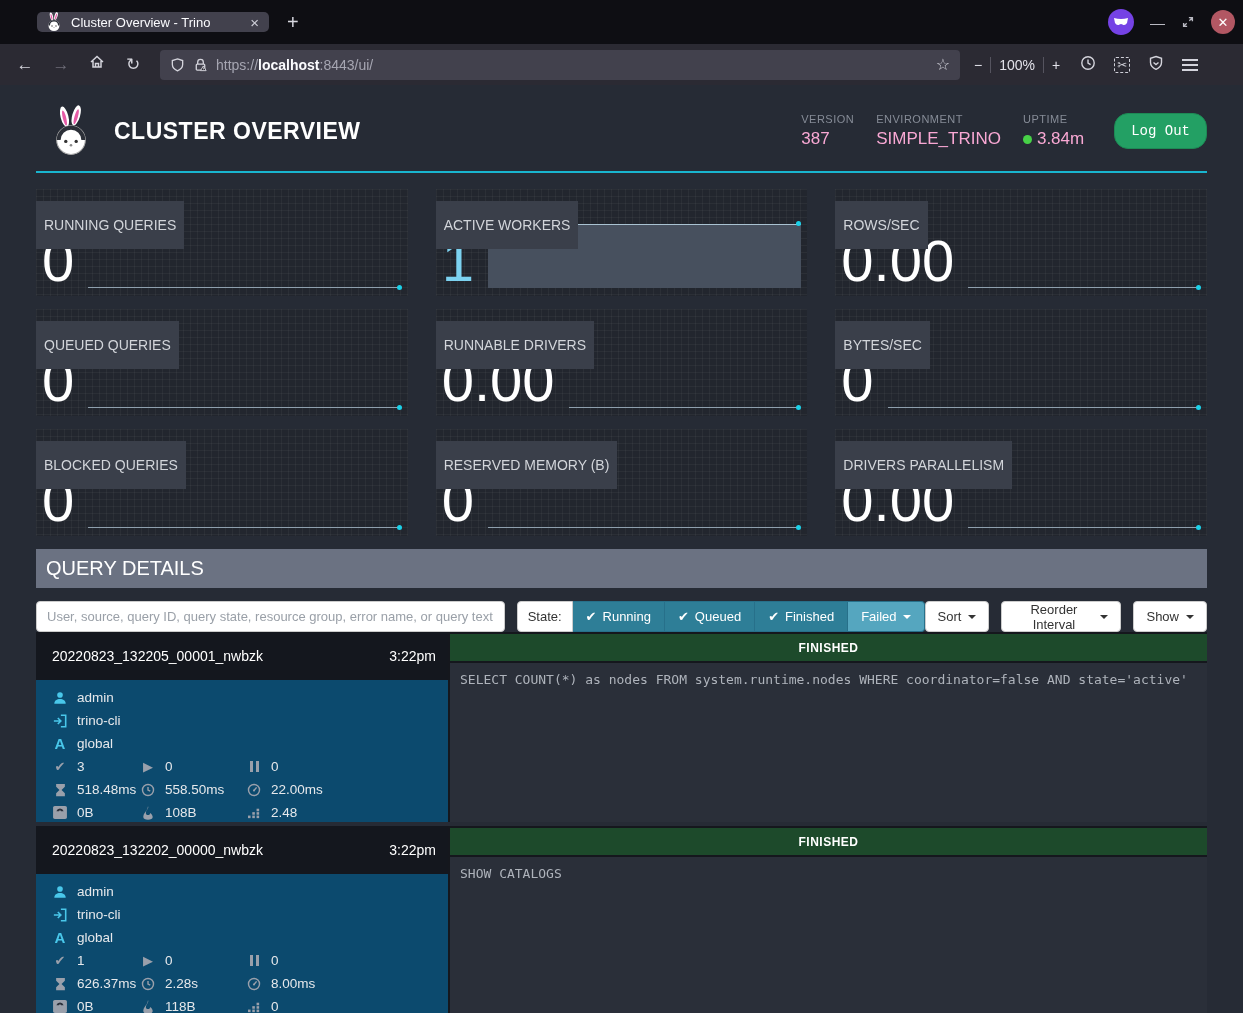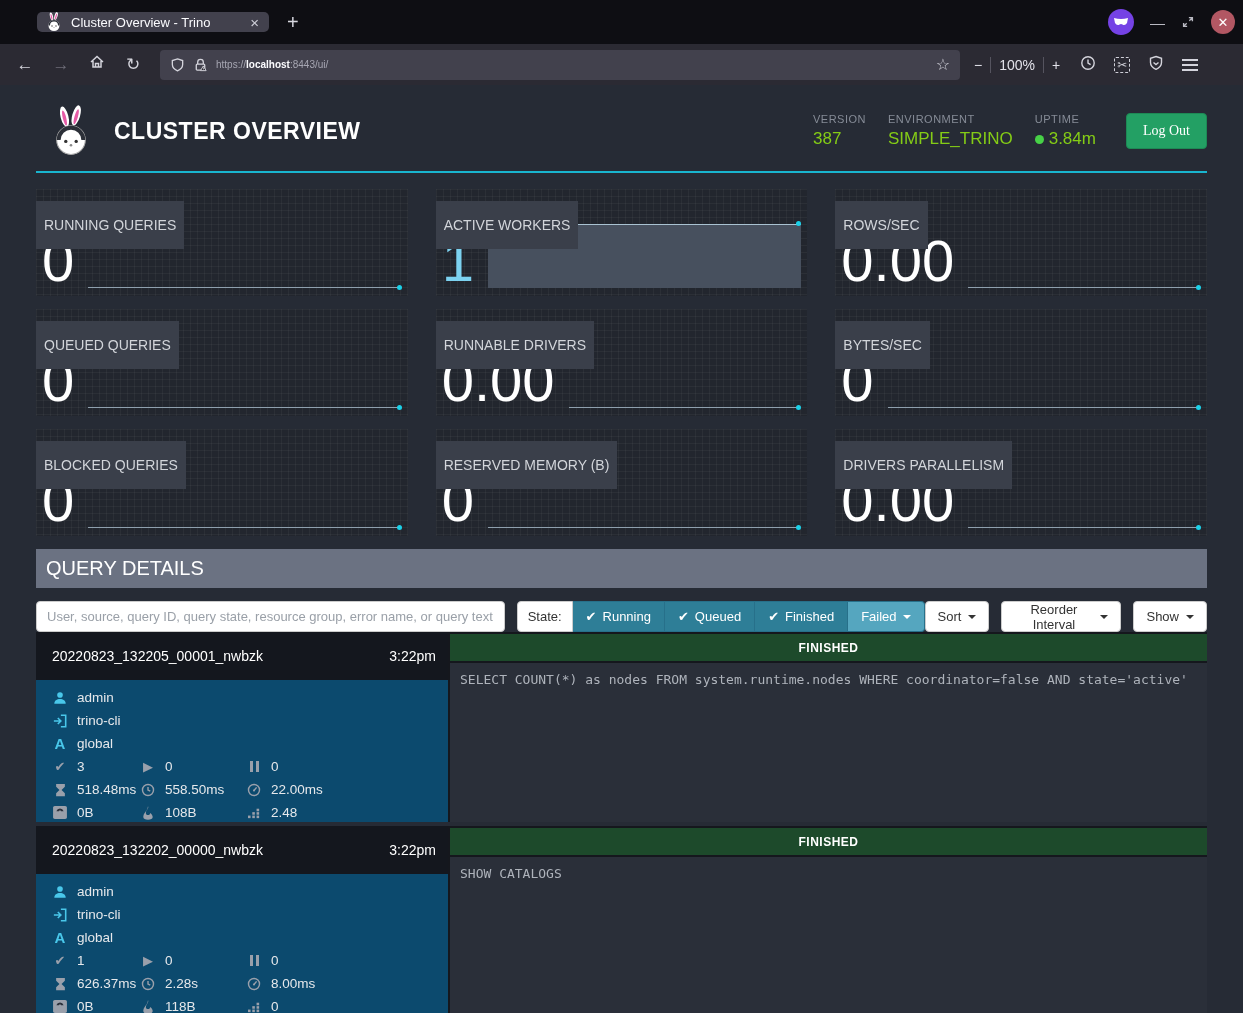--- a/index.html
+++ b/index.html
@@ -19,41 +19,41 @@
   .win-glyph { color:#b9b9c2; font-size:15px; }
   .win-max svg { display:block; }
   .win-close { width:24px; height:24px; border-radius:50%; background:#b25763; color:#fff; font-size:13px;
                display:flex; align-items:center; justify-content:center; }
 
   .navbar { height:41px; background:#2b2a33; display:flex; align-items:center; padding:0 10px; gap:6px; }
   .nav-btn { color:#d4d4dc; font-size:17px; width:30px; text-align:center; }
   .nav-btn.dim { color:#6e6d78; }
   .urlbar { width:800px; height:30px; background:#42414d; border-radius:4px; margin-left:6px;
             display:flex; align-items:center; padding:0 10px; gap:8px; }
-  .url-text { font-size:10px; color:#a6a6b2; flex:1; }
+  .url-text { font-size:14px; color:#a6a6b2; flex:1; }
   .url-text .host { color:#fbfbfe; font-weight:bold; }
   .urlbar .star { color:#d4d4dc; font-size:16px; }
   .zoom-ctrl { display:flex; align-items:center; gap:8px; color:#e2e2ea; font-size:14px; margin-left:8px; }
   .zoom-sep { width:1px; height:16px; background:#55545f; }
   .toolbar-icons { display:flex; align-items:center; gap:18px; margin-left:14px; color:#d4d4dc; }
   .shot-box { font-size:12px; border:1px dashed #cfcfd8; padding:0 2px; border-radius:2px; }
   .hamburger { display:inline-block; width:16px; }
   .hamburger i { display:block; height:2px; background:#d4d4dc; margin:3px 0; }
 
   
   .app-header { margin:0 36px; padding-top:20px; border-bottom:2px solid #19b5cf;
                 display:flex; align-items:center; padding-bottom:14px; }
   .logo { width:42px; height:52px; margin-left:14px; }
   .page-title { color:#fff; font-size:23px; letter-spacing:.5px; margin-left:22px; }
   .header-meta { margin-left:auto; display:flex; gap:22px; align-items:flex-start; }
   .meta-block .m-label { color:#868c97; font-size:11px; letter-spacing:.5px; }
-  .meta-block .m-value { color:#84cc16; font-size:17px; margin-top:4px; display:flex; align-items:center; gap:5px; }
+  .meta-block .m-value { color:#f9a8d4; font-size:17px; margin-top:4px; display:flex; align-items:center; gap:5px; }
   .up-dot { width:9px; height:9px; border-radius:50%; background:#47d147; display:inline-block; }
   .logout-btn { margin-left:30px; background:#23a064; border:1px solid #1d8a55; color:#fff;
-                font-size:14px; border-radius:4px; padding:9px 16px; font-family:Liberation Serif, serif; }
+                font-size:14px; border-radius:14px; padding:9px 16px; font-family:Liberation Mono, monospace; }
 
   
   .tiles { margin:16px 36px 0; display:grid; grid-template-columns:repeat(3,1fr);
            column-gap:28px; row-gap:13px; }
   .tile { height:107px; position:relative;
           background-color:#22262e;
           background-image:linear-gradient(rgba(255,255,255,.04) 1px, transparent 1px),
                            linear-gradient(90deg, rgba(255,255,255,.04) 1px, transparent 1px);
           background-size:7px 7px; }
   .tile-label { position:absolute; top:0; left:0; background:#3a3f4a; color:#d2d5da;

